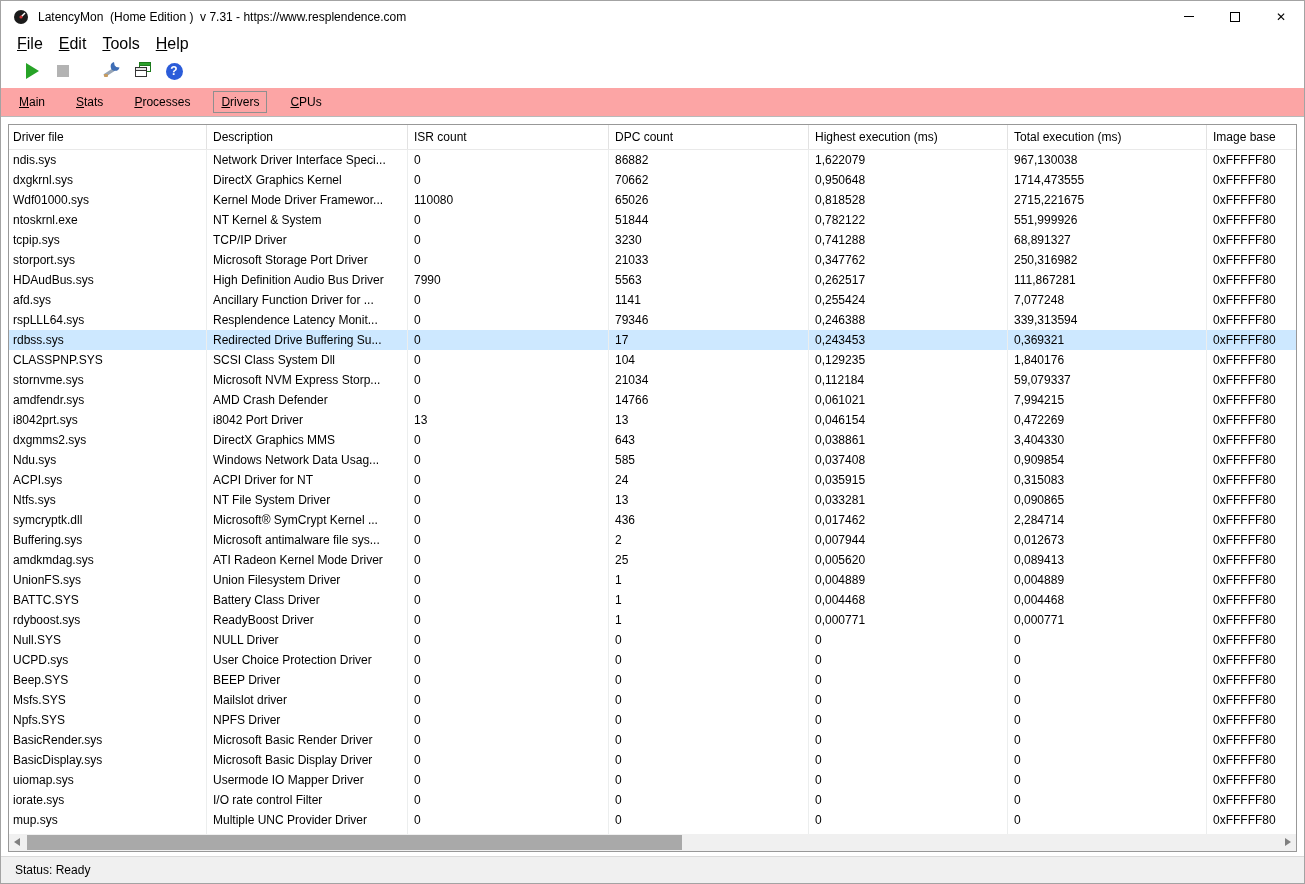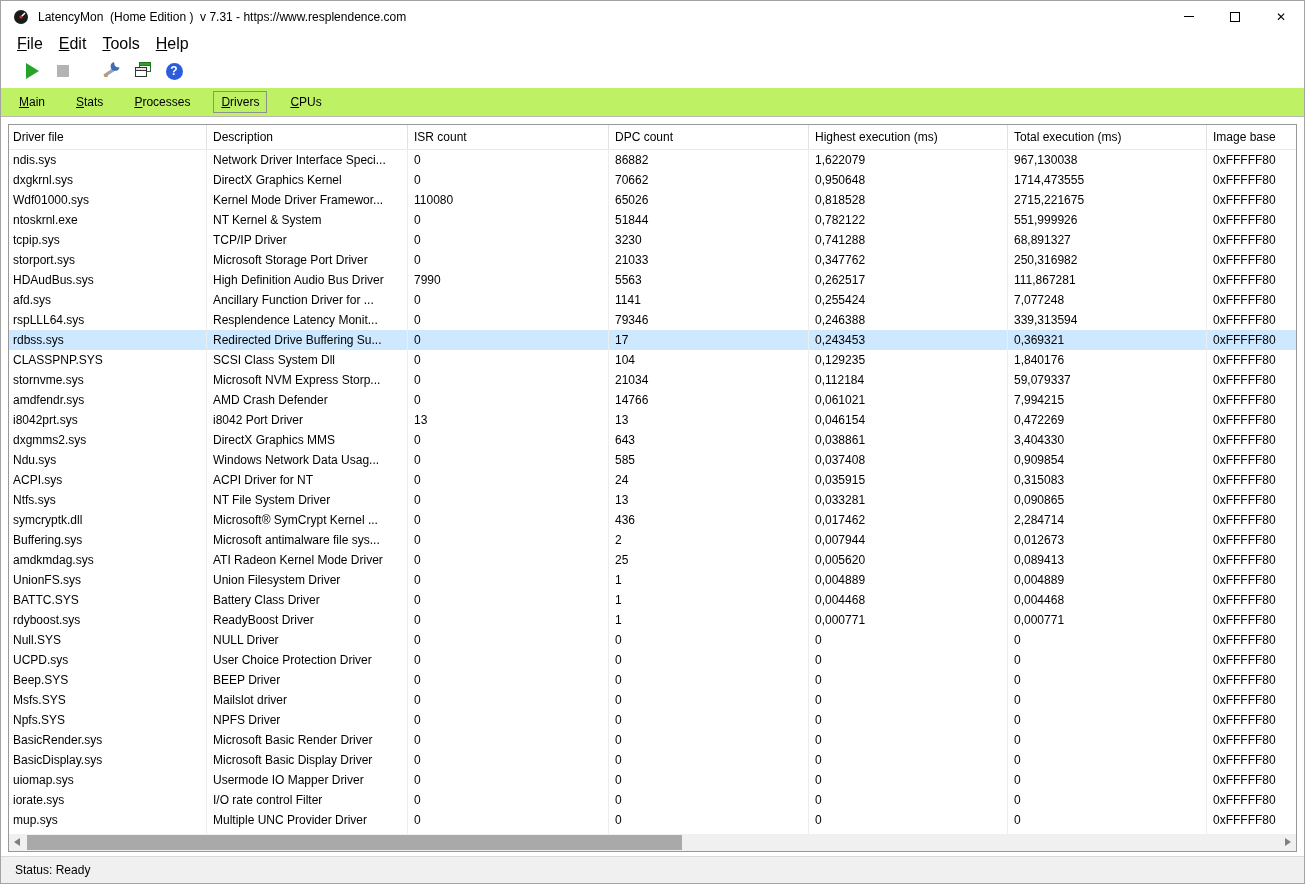--- a/index.html
+++ b/index.html
@@ -24,21 +24,21 @@
 
   
   .toolbar { height:34px; display:flex; align-items:center; padding-left:18px; background:#fff; }
   .tb-btn { width:26px; height:26px; display:flex; align-items:center; justify-content:center; margin-right:5px; }
   .tb-gap { width:18px; }
   .play-shape { width:0; height:0; border-left:13px solid #27a327; border-top:8px solid transparent; border-bottom:8px solid transparent; }
   .stop-shape { width:12px; height:12px; background:#b3b3b3; }
   .help-circle { width:17px; height:17px; border-radius:50%; background:#2b5cd9; color:#fff; font-weight:bold; font-size:12px; display:flex; align-items:center; justify-content:center; }
 
   
-  .tabbar { height:29px; display:flex; align-items:center; padding-left:10px; border-bottom:1px solid #b9b9b9; background:#bef264; }
+  .tabbar { height:29px; display:flex; align-items:center; padding-left:10px; border-bottom:1px solid #b9b9b9; background:#fca5a5; }
   .tab { display:inline-block; padding:3px 7px; margin-right:15px; font-size:12px; border:1px solid transparent; }
   .tab.active { border-color:#8f8f8f; }
   .tab::first-letter { text-decoration:underline; }
 
   
   .list { position:absolute; left:7px; right:7px; top:123px; bottom:31px; border:1px solid #989898; background:#fff; display:flex; flex-direction:column; overflow:hidden; }
   .lv-header { display:flex; flex:0 0 25px; height:25px; border-bottom:1px solid #e9e9e9; }
   .hcell { font-size:12px; line-height:24px; padding-left:6px; border-right:1px solid #e2e2e2; overflow:hidden; white-space:nowrap; }
   .lv-rows { flex:1 1 auto; overflow:hidden; }
   .row { display:flex; height:20px; }

